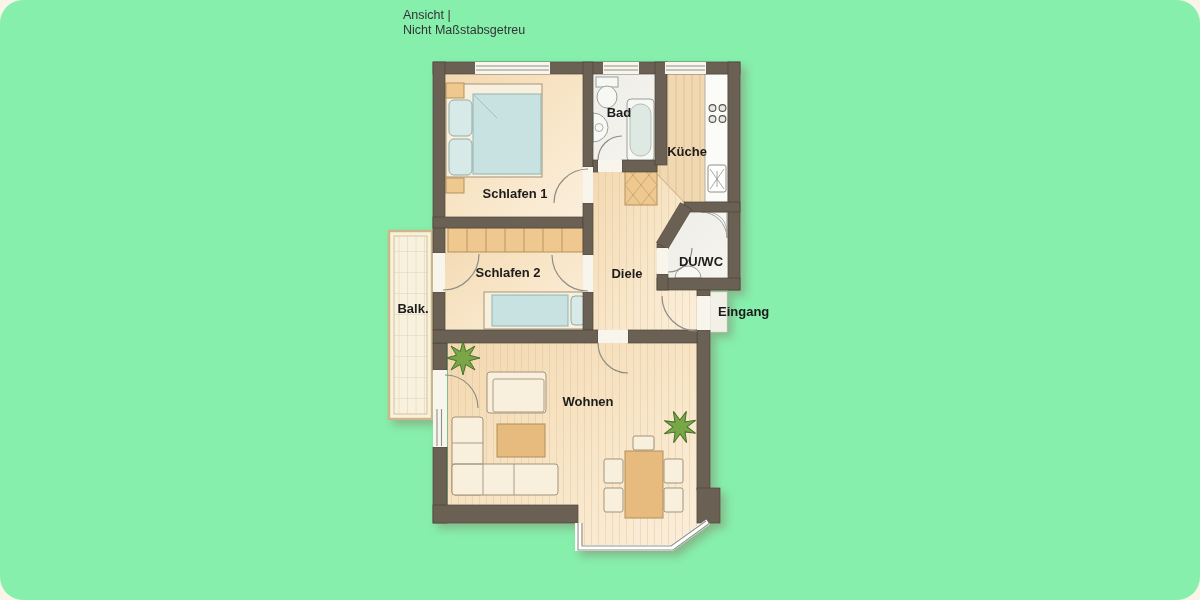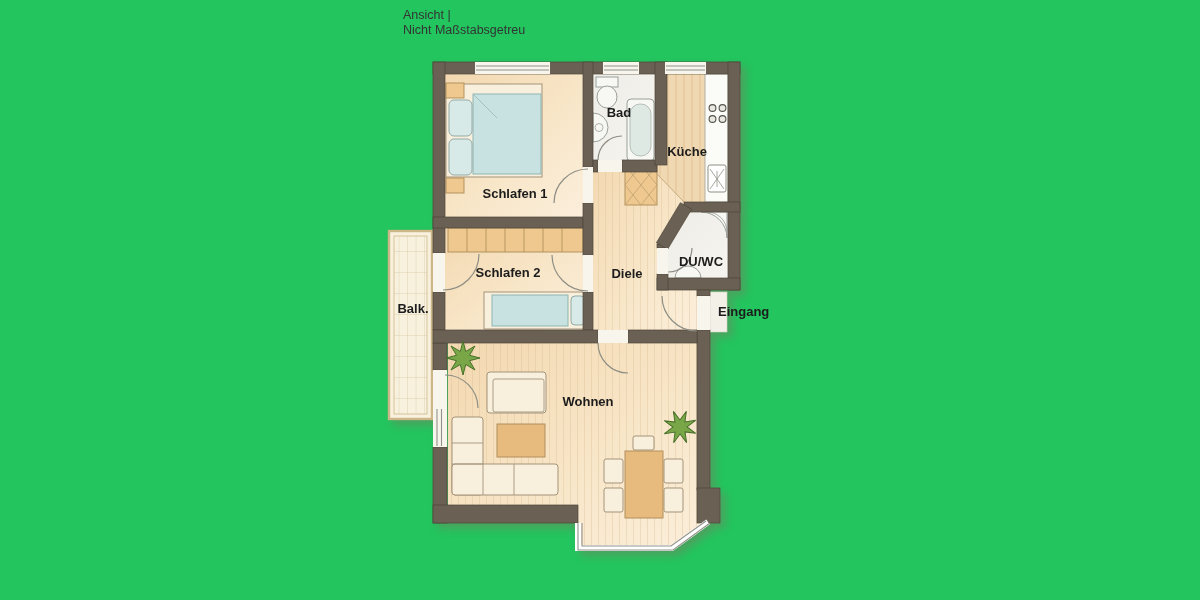--- a/index.html
+++ b/index.html
@@ -1,17 +1,17 @@
 <!DOCTYPE html>
 <html><head>
 <meta charset="utf-8">
 <style>
   html,body{margin:0;padding:0;background:#f9f5e8;}
-  .stage{position:relative;width:1200px;height:600px;background:#22c55e;overflow:hidden;
-         font-family:"Liberation Sans",sans-serif;}
+  .stage{position:relative;width:1200px;height:600px;background:#86efac;overflow:hidden;
+         font-family:"Liberation Sans",sans-serif;border-radius:23px;}
   svg{position:absolute;left:0;top:0;}
   .plan-shadow{filter:drop-shadow(5px 5px 4px rgba(130,118,96,0.45));}
   .wall{fill:#6a6053;stroke:#4d453a;stroke-width:.7;}
   .gap{fill:#f7f5ec;stroke:none;}
   .winline{stroke:#92928a;stroke-width:1.1;fill:none;}
   .arc{stroke:#8e8e85;stroke-width:1.2;fill:none;}
   .fab{fill:#f8f0dc;stroke:#a5937a;stroke-width:1;}
   .wood{fill:#eec88f;stroke:#b3935f;stroke-width:1;}
   .fix{fill:#f7f8f4;stroke:#9aa09a;stroke-width:1;}
   .lbl{font:bold 13px "Liberation Sans",sans-serif;fill:#1c1c1c;}

